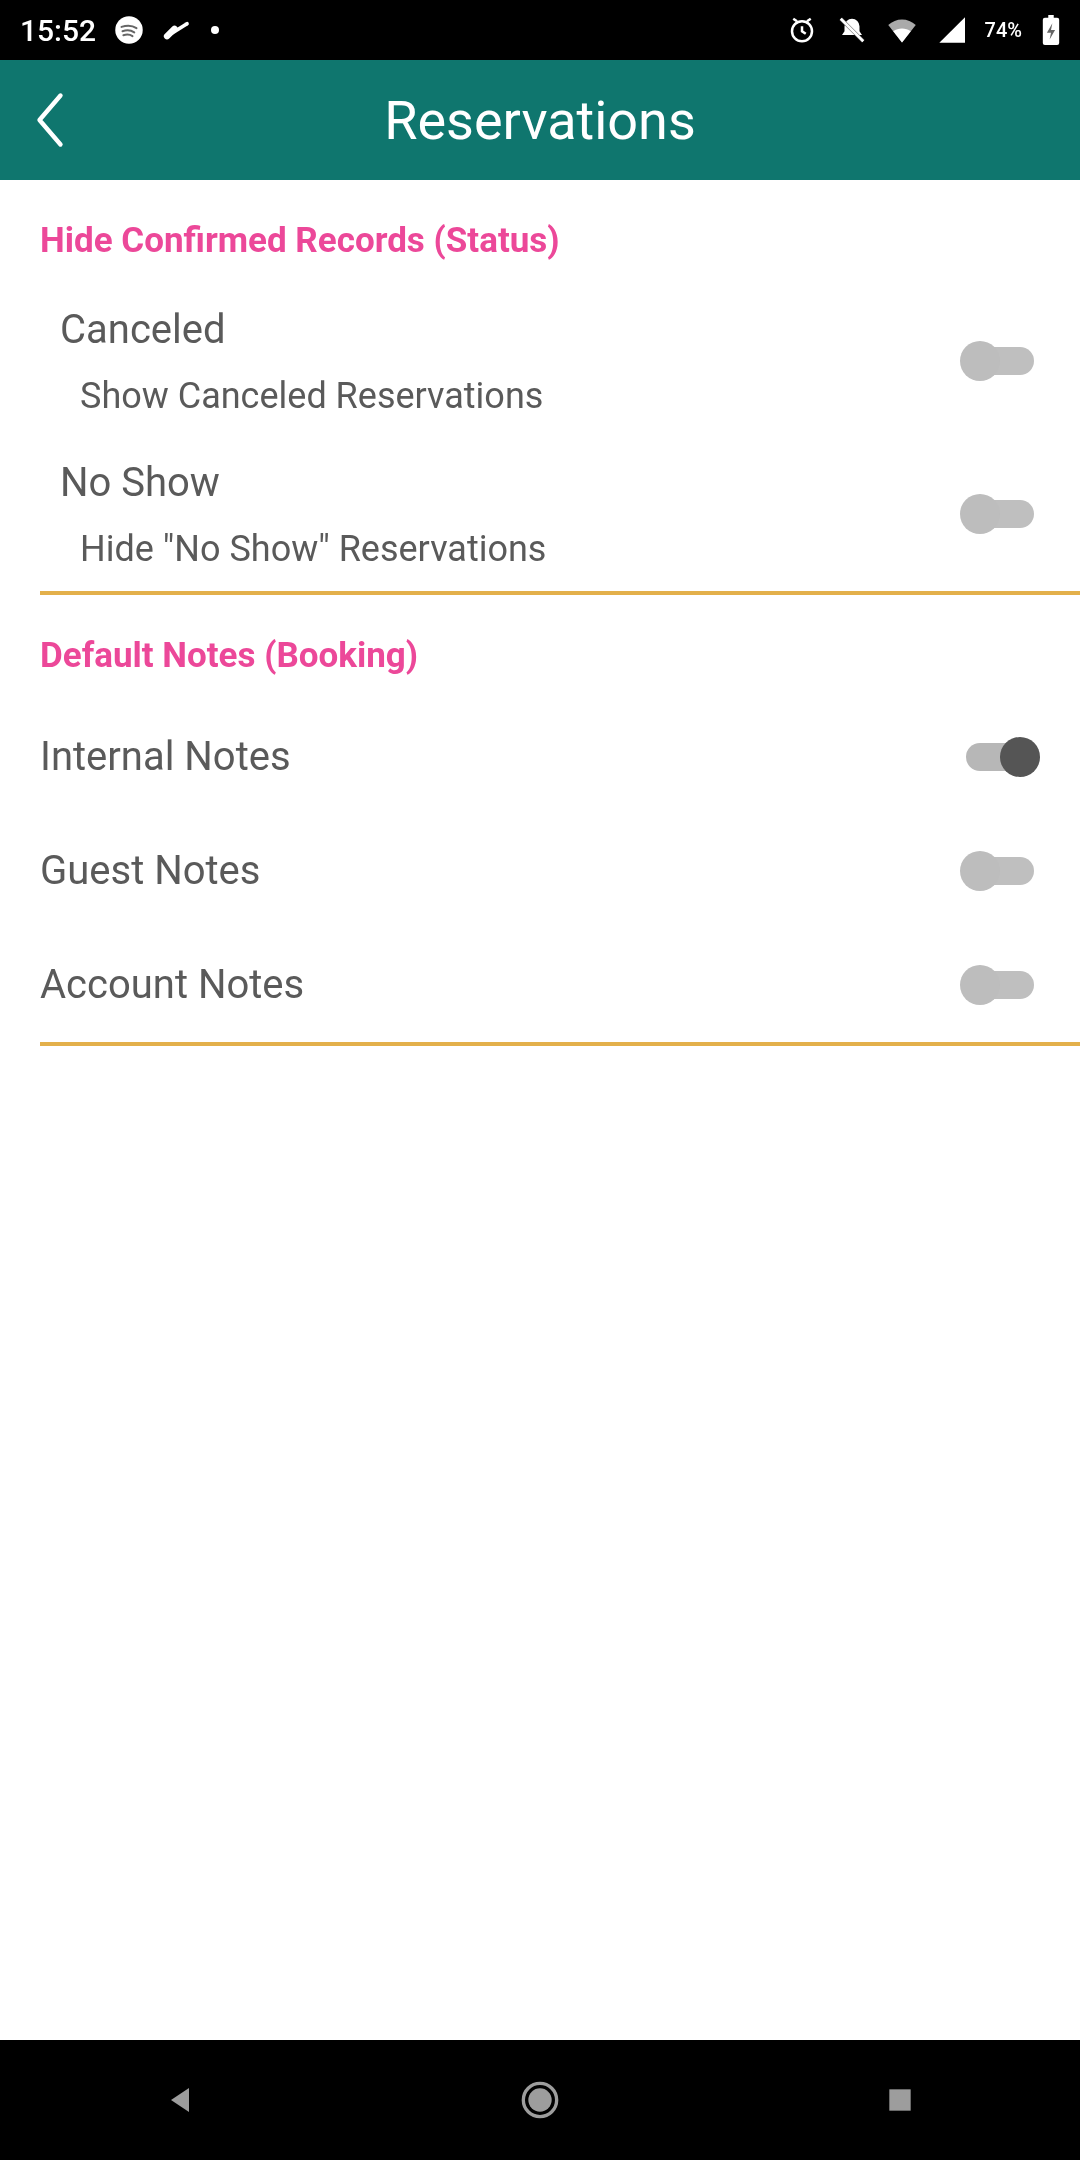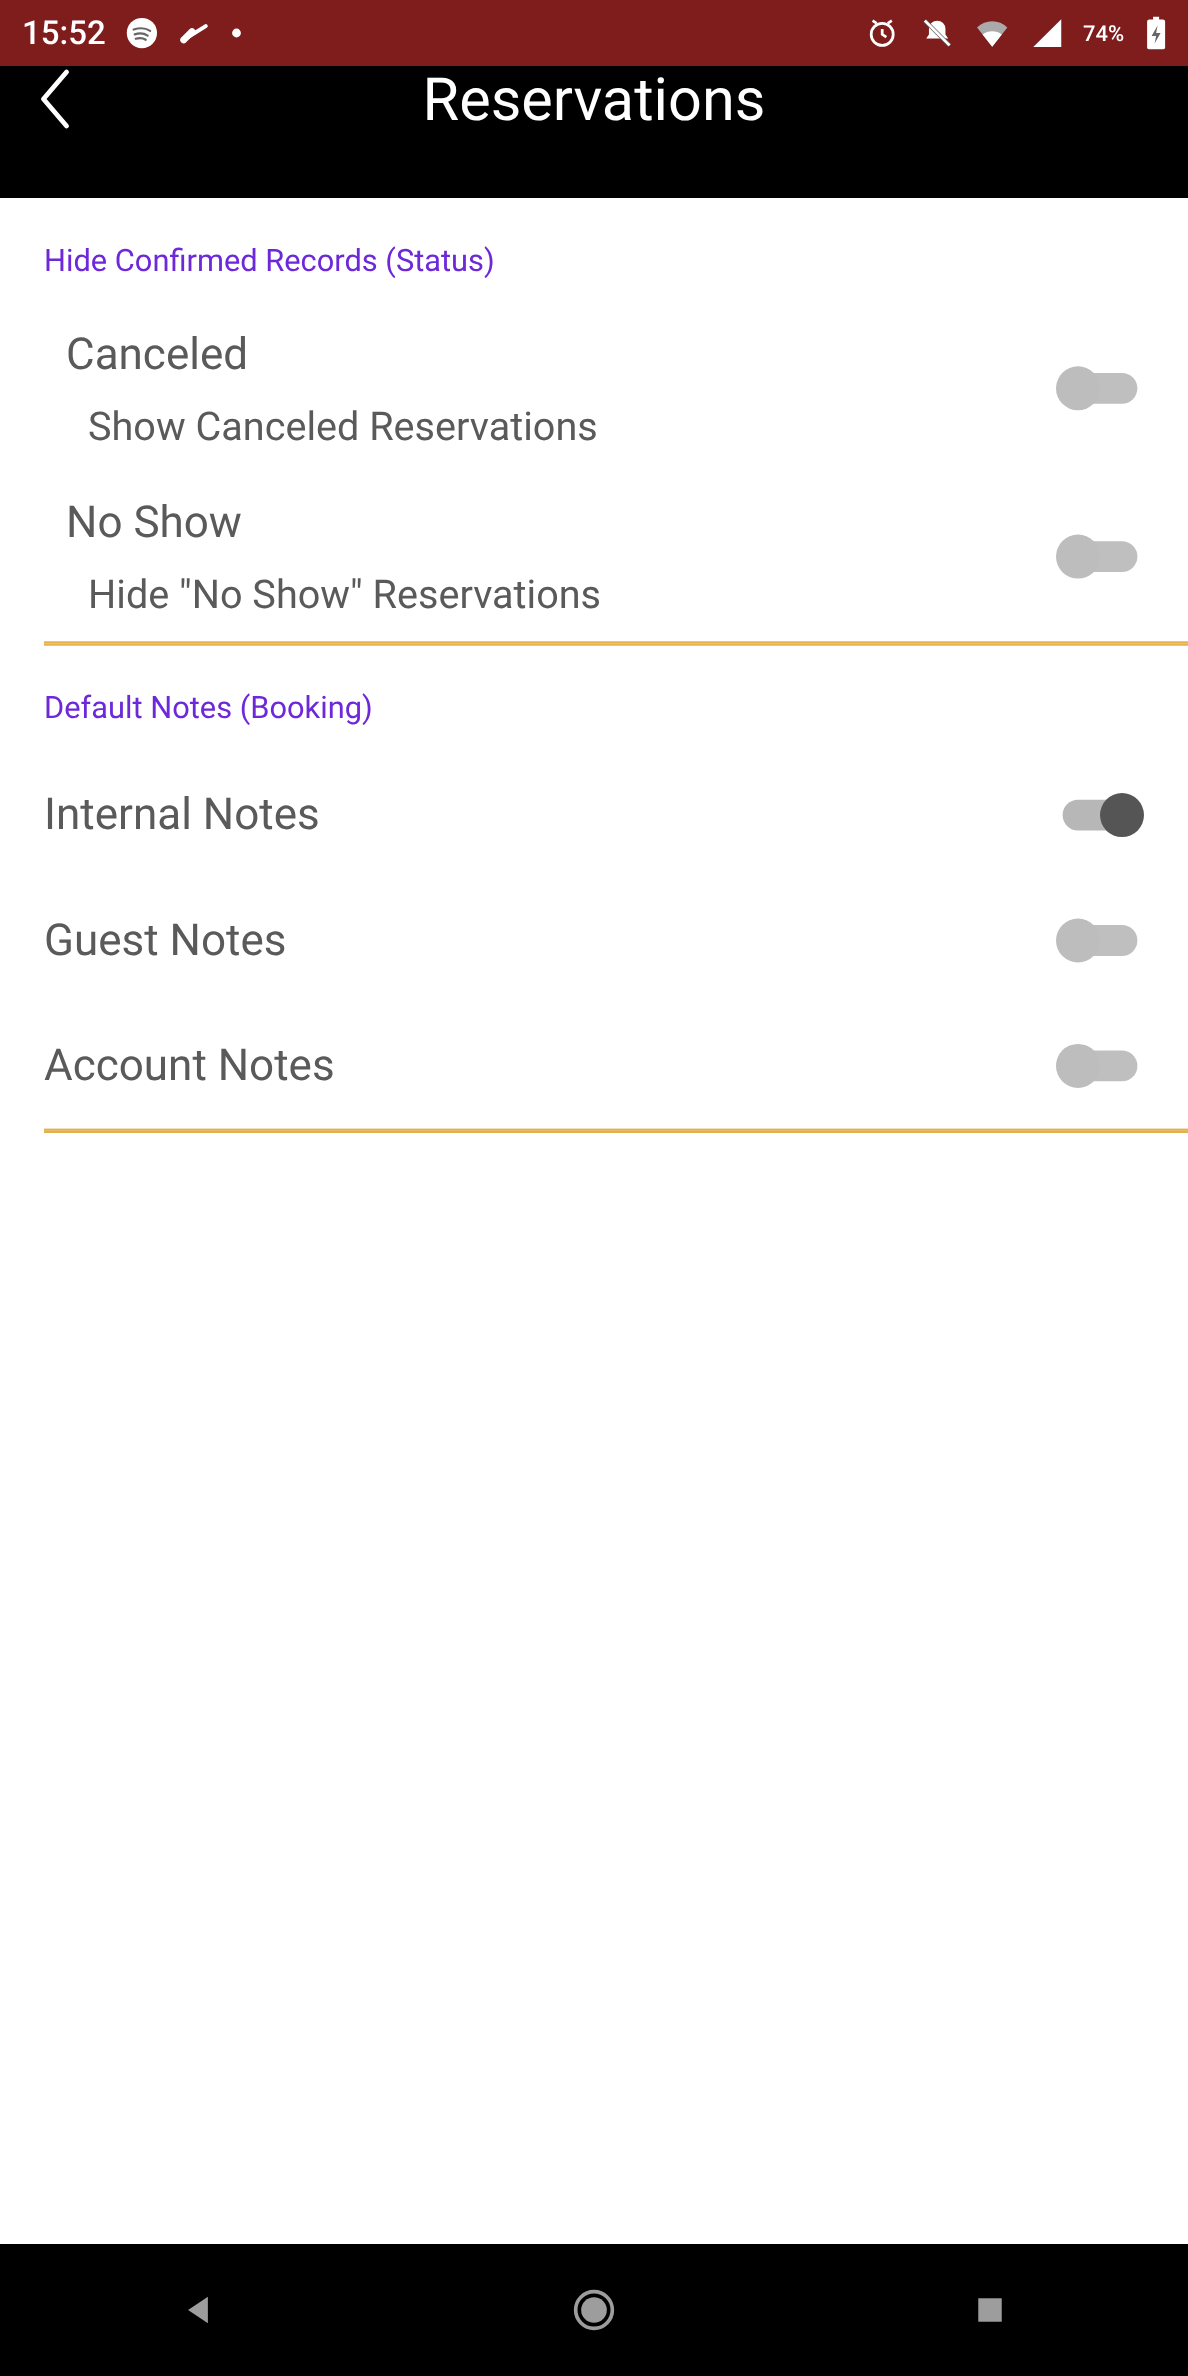--- a/index.html
+++ b/index.html
@@ -5,21 +5,21 @@
   * { box-sizing: border-box; margin: 0; padding: 0; }
   html, body {
     width: 1080px;
     height: 2160px;
     font-family: -apple-system, BlinkMacSystemFont, "Segoe UI", Roboto, sans-serif;
     background: #fff;
     overflow: hidden;
   }
   .status-bar {
     height: 60px;
-    background: #7f1d1d;
+    background: #000000;
     display: flex;
     align-items: center;
     justify-content: space-between;
     padding: 0 20px;
     color: #fff;
   }
   .status-left {
     display: flex;
     align-items: center;
     gap: 18px;
@@ -29,23 +29,23 @@
   .status-right {
     display: flex;
     align-items: center;
     gap: 20px;
     font-size: 20px;
     font-weight: 500;
   }
   .status-icon { display: inline-flex; align-items: center; }
   .app-bar {
     height: 120px;
-    background: #000000;
-    display: flex;
-    align-items: flex-start;
+    background: #0f766e;
+    display: flex;
+    align-items: center;
     padding: 0 20px;
     position: relative;
   }
   .back-chevron {
     width: 60px;
     height: 60px;
     display: flex;
     align-items: center;
     justify-content: center;
     cursor: pointer;
@@ -56,23 +56,23 @@
     transform: translateX(-50%);
     color: #fff;
     font-size: 54px;
     font-weight: 400;
   }
   .content {
     padding: 0;
   }
   .section-header {
     padding: 40px 40px 24px 40px;
-    font-size: 28px;
-    font-weight: 400;
-    color: #6d28d9;
+    font-size: 35px;
+    font-weight: 700;
+    color: #ec4899;
   }
   .row {
     display: flex;
     align-items: center;
     padding: 18px 40px;
     margin-left: 20px;
   }
   .row-text {
     flex: 1;
     padding-right: 24px;

